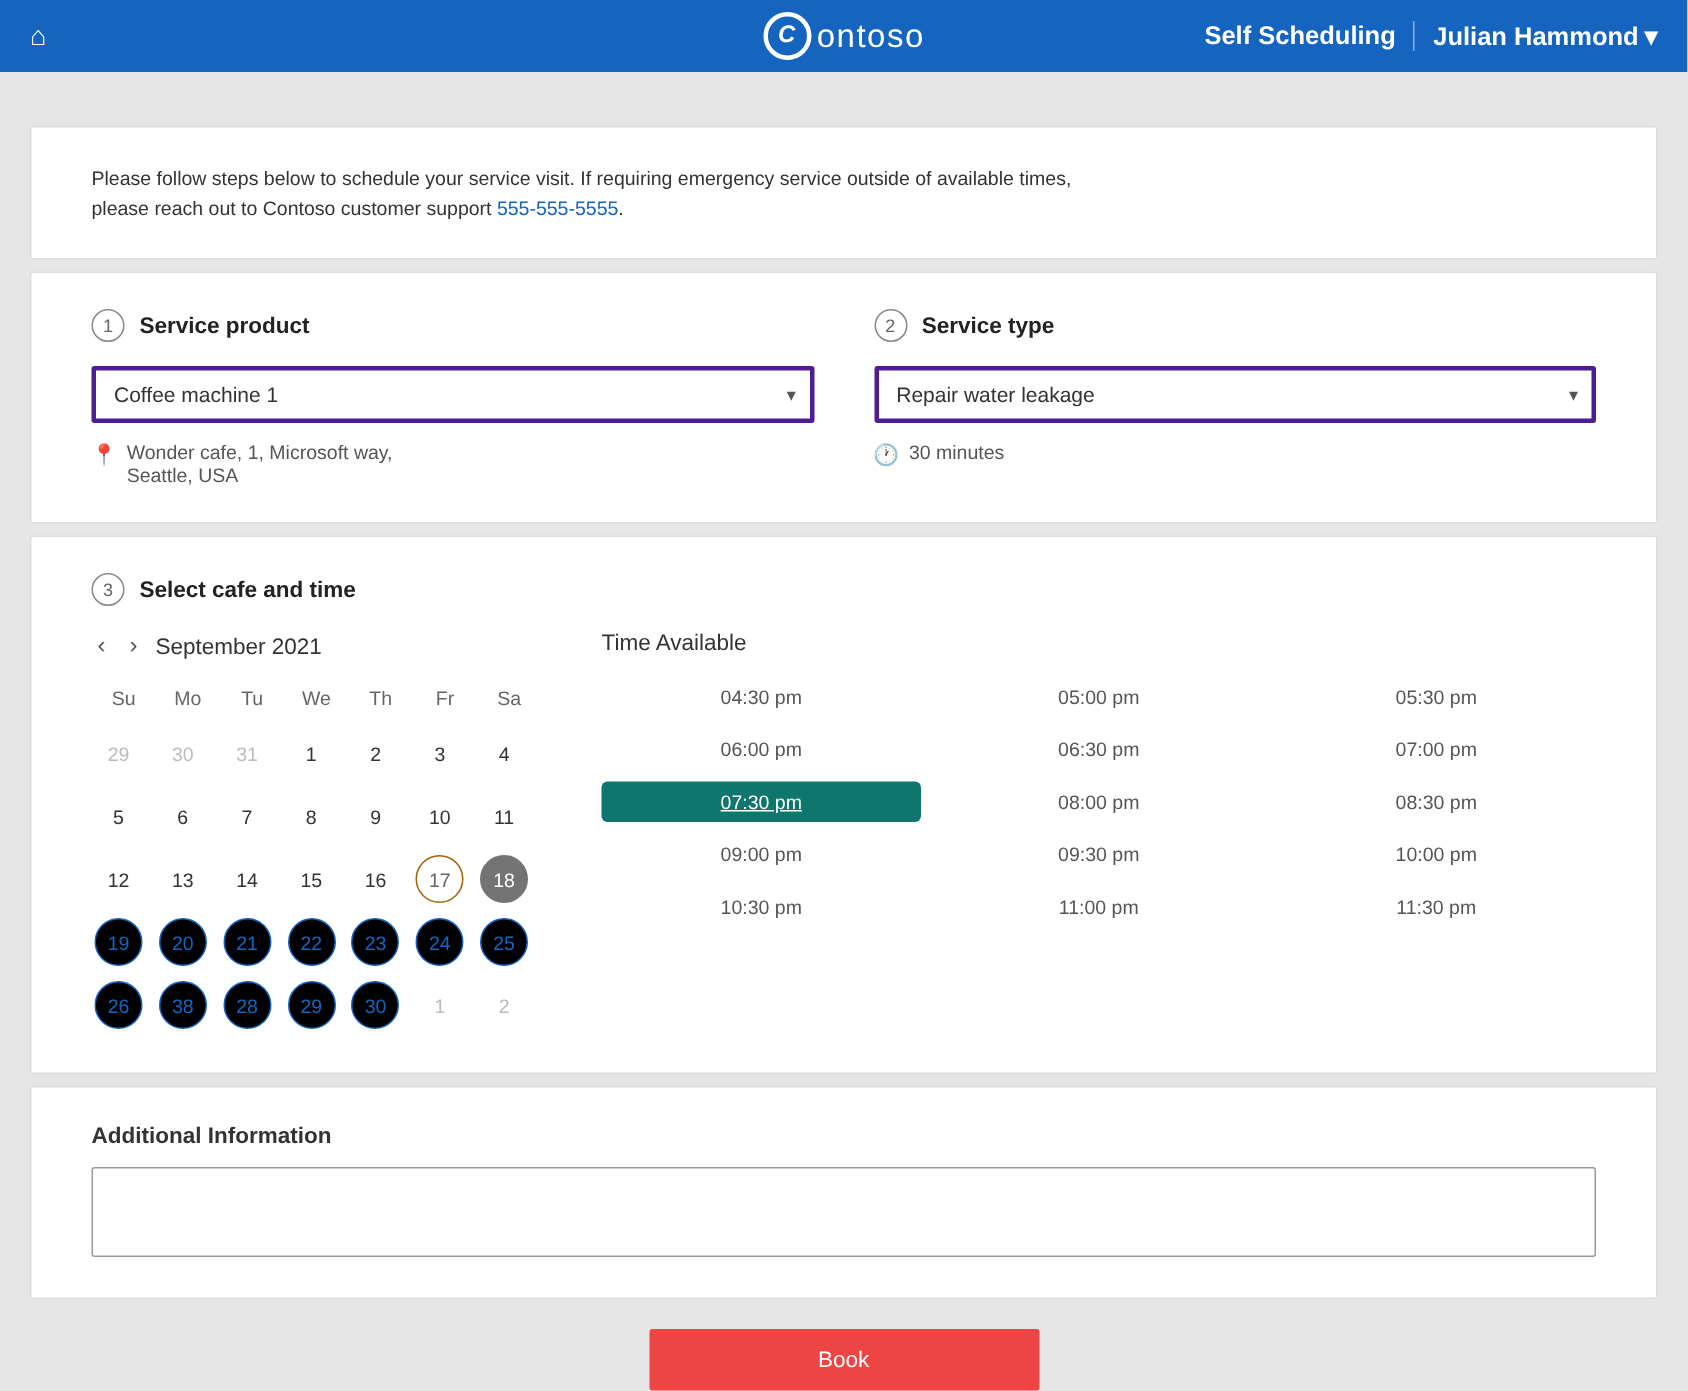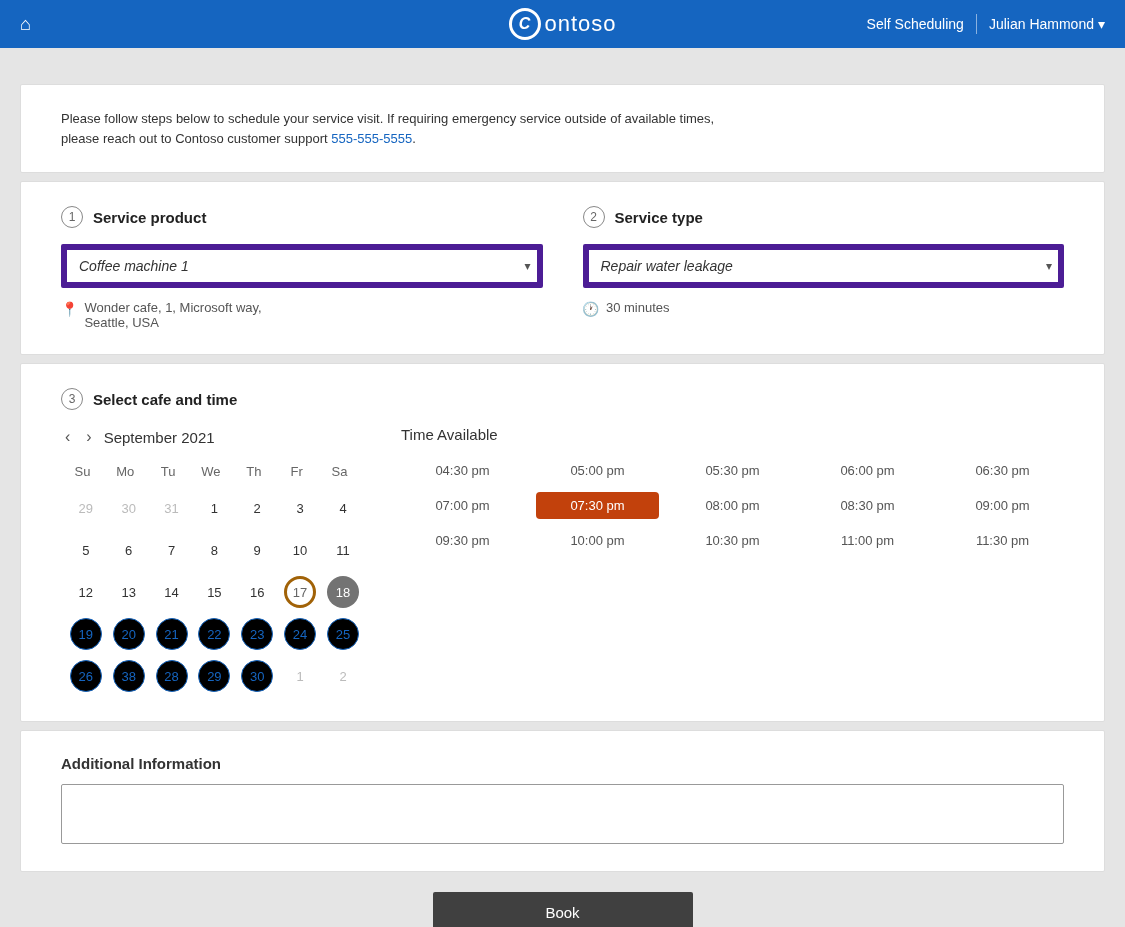--- a/index.html
+++ b/index.html
@@ -33,21 +33,21 @@
       margin-right: 4px;
       position: relative;
     }
     .logo-c {
       color: white;
       font-size: 16px;
       font-weight: bold;
       font-style: italic;
     }
     .logo-text { color: white; font-size: 22px; font-weight: 300; letter-spacing: 1px; }
-    .header-right { margin-left: auto; display: flex; align-items: center; color: white; gap: 12px; font-size: 14px; }
+    .header-right { margin-left: auto; display: flex; align-items: center; color: white; gap: 12px; font-size: 17px; font-weight: bold; }
     .header-divider { width: 1px; height: 20px; background: rgba(255,255,255,0.5); }
     .header-user { display: flex; align-items: flex-end; gap: 4px; cursor: pointer; }
 
     
     .main { padding: 20px 20px; max-width: 1125px; margin: 16px auto; }
 
     
     .card {
       background: white;
       border: 1px solid #ddd;
@@ -75,29 +75,28 @@
       flex-shrink: 0;
     }
     .step-title { font-size: 15px; font-weight: 600; color: #222; }
 
     
     .two-col { display: flex; gap: 40px; }
     .col { flex: 1; }
     .dropdown-wrapper { position: relative; margin-bottom: 12px; }
     .dropdown-wrapper select {
       width: 100%;
-      border: 6px solid #4c1d95;
+      border: 3px solid #4c1d95;
       border-radius: 2px;
       padding: 8px 12px;
       font-size: 14px;
       appearance: none;
       background: white;
       cursor: pointer;
       color: #333;
-      font-style: italic;
     }
     .dropdown-arrow {
       position: absolute;
       right: 12px;
       top: 50%;
       transform: translateY(-50%);
       pointer-events: none;
       color: #555;
       font-size: 12px;
     }
@@ -117,73 +116,73 @@
       border: none;
       cursor: pointer;
       font-size: 16px;
       color: #555;
       padding: 2px 4px;
     }
     .cal-month { font-size: 15px; font-weight: 500; }
 
     .cal-grid { width: 100%; border-collapse: collapse; }
     .cal-grid th { text-align: center; font-size: 13px; color: #666; font-weight: 500; padding: 4px 0 8px; width: 40px; }
-    .cal-grid td { text-align: right; padding: 5px 2px; }
+    .cal-grid td { text-align: left; padding: 5px 2px; }
     .cal-day {
       width: 32px;
       height: 32px;
       border-radius: 50%;
       display: inline-flex;
       align-items: center;
       justify-content: center;
       font-size: 13px;
       cursor: pointer;
       color: #333;
     }
     .cal-day.other-month { color: #bbb; cursor: default; }
-    .cal-day.today { color: #666; border: 3px solid #a16207; }
+    .cal-day.today { color: #666; border: 1px solid #a16207; }
     .cal-day.selected-single { background: #737373; color: white; }
     .cal-day.in-range {
       background: #000000;
       border: 1.5px solid #1565c0;
       color: #1565c0;
     }
 
     
     .time-section-title { font-size: 15px; font-weight: 500; margin-bottom: 14px; }
-    .time-grid { display: grid; grid-template-columns: repeat(5, 1fr); gap: 8px 12px; }
+    .time-grid { display: grid; grid-template-columns: repeat(3, 1fr); gap: 8px 12px; }
     .time-slot {
       padding: 6px 10px;
       text-align: center;
       font-size: 13px;
       cursor: pointer;
       color: #555;
       border-radius: 2px;
       border: none;
       background: none;
     }
-    .time-slot.selected { background: #c2410c; color: white; border-radius: 4px; }
+    .time-slot.selected { background: #0f766e; color: white; border-radius: 4px; text-decoration: underline; }
 
     
     .section-title { font-size: 15px; font-weight: 600; margin-bottom: 12px; }
     .additional-textarea {
       width: 100%;
       height: 60px;
       border: 1px solid #999;
       border-radius: 2px;
       padding: 8px;
       font-size: 14px;
       resize: none;
       font-family: inherit;
     }
 
     
     .book-btn-wrapper { text-align: center; margin-top: 20px; }
     .book-btn {
-      background: #404040;
+      background: #ef4444;
       color: white;
       border: none;
       padding: 12px 0;
       width: 260px;
       font-size: 15px;
       border-radius: 2px;
       cursor: pointer;
       font-weight: 500;
     }
   </style>

